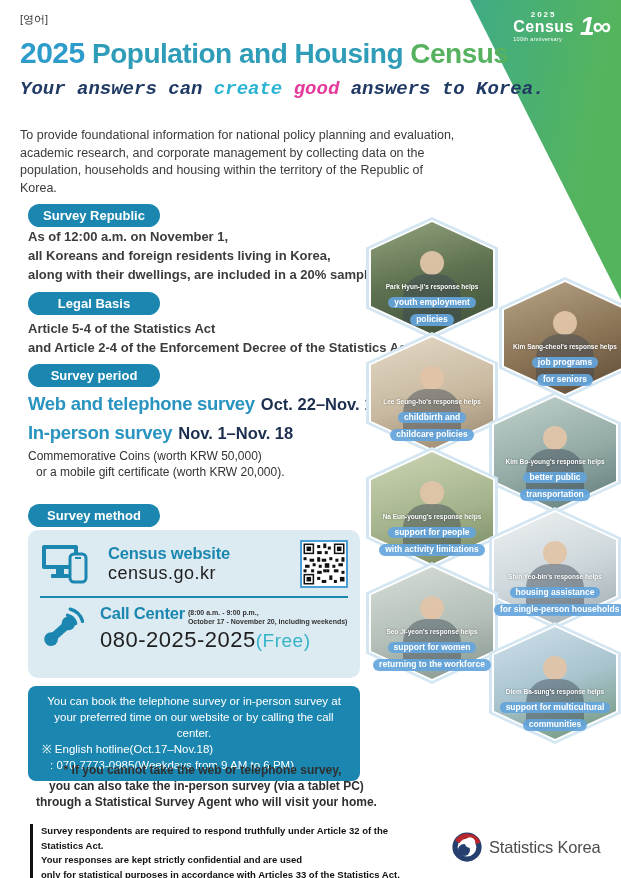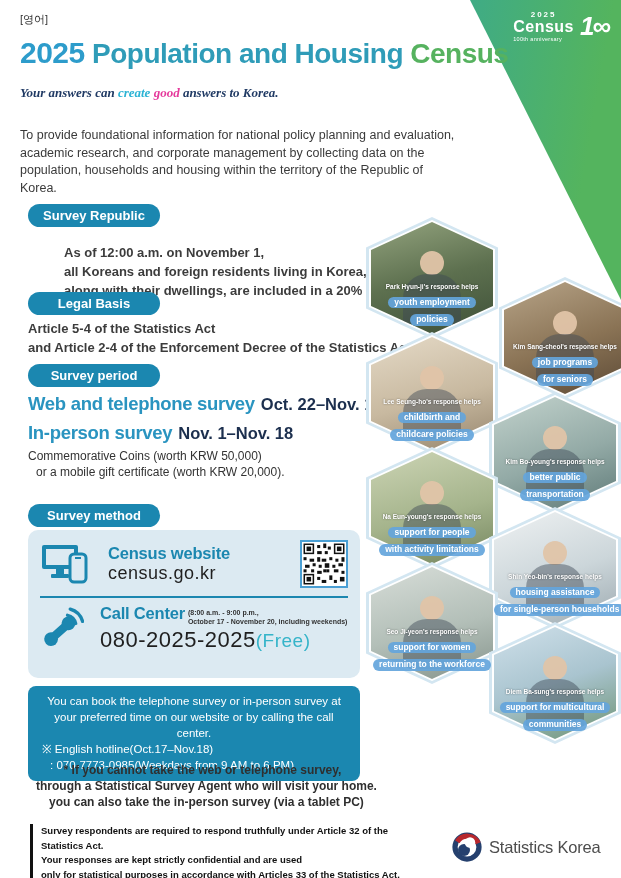--- a/index.html
+++ b/index.html
@@ -18,35 +18,35 @@
   .logo-year { font-size:8px; font-weight:bold; letter-spacing:2px; text-align:center; }
   .logo-name { font-size:16px; font-weight:bold; letter-spacing:.5px; line-height:1; }
   .logo-anniv { font-size:5.5px; letter-spacing:.3px; margin-top:1px; }
   .logo-mark { font-size:26px; font-weight:bold; font-style:italic; line-height:1; letter-spacing:-2px; }
 
   .title { position:absolute; left:20px; top:36px; font-size:28px; font-weight:bold; letter-spacing:-0.5px; white-space:nowrap; }
   .t-year { color:#2d9ccb; font-size:30px; }
   .t-main { color:#2f9cb8; }
   .t-accent { color:#56b25f; }
 
-  .tagline { position:absolute; left:20px; top:85px; font-family:Liberation Serif, serif; font-style:italic; font-weight:bold; font-size:13px; color:#203a64; }
+  .tagline { position:absolute; left:20px; top:78px; font-family:Liberation Mono, monospace; font-style:italic; font-weight:bold; font-size:19px; color:#203a64; }
   .tg-create { color:#2bb3d4; }
   .tg-good { color:#e5399b; }
 
   .intro { position:absolute; left:20px; top:127px; width:442px; font-size:12.5px; line-height:1.4; color:#3a3a3a; }
 
   .badge { position:absolute; left:28px; width:132px; padding:4px 0; text-align:center;
     background:#1b87b0; color:#fff; font-weight:bold; font-size:13px; border-radius:16px; }
   .b-coverage { top:204px; }
   .b-legal { top:292px; }
   .b-period { top:364px; }
   .b-method { top:504px; }
 
   .body-lines { position:absolute; left:28px; font-size:13px; font-weight:bold; color:#3c3c3c; line-height:1.45; }
-  .coverage-text { top:244px;margin-left:36px; }
+  .coverage-text { top:228px; }
   .legal-text { top:320px; }
 
   .period-rows { position:absolute; left:28px; top:390px; line-height:1.55; white-space:nowrap; }
   .p-label { font-size:18.5px; font-weight:bold; color:#2a94c0; letter-spacing:-0.3px; }
   .p-dates { font-size:16.5px; font-weight:bold; color:#1c2f4e; margin-left:6px; }
 
   .note { position:absolute; left:28px; font-size:12px; color:#333; line-height:1.35; }
   .period-note { top:448px; }
   .method-note { top:762px; font-weight:bold; color:#2f2f2f;text-align:center; }
   .note div + div { padding-left:8px; }
@@ -241,22 +241,22 @@
 
   <div class="booking-box">
     <div class="bk-center">You can book the telephone survey or in-person survey at</div>
     <div class="bk-center">your preferred time on our website or by calling the call center.</div>
     <div class="bk-left">※ English hotline(Oct.17–Nov.18)</div>
     <div class="bk-left2">: 070-7773-0985(Weekdays from 9 AM to 6 PM)</div>
   </div>
 
   <div class="note method-note">
     <div>* If you cannot take the web or telephone survey,</div>
+    <div>you can also take the in-person survey (via a tablet PC)</div>
     <div>through a Statistical Survey Agent who will visit your home.</div>
-    <div>you can also take the in-person survey (via a tablet PC)</div>
   </div>
 
   <div class="hex hx1">
     <div class="ring r1"></div>
       <div class="ring r2"></div>
     <div class="photo p1"></div>
     <div class="cap">
       <div class="cap-intro">Park Hyun-ji's response helps</div>
       <div><span class="cap-line">youth employment</span></div>
       <div><span class="cap-line">policies</span></div>

